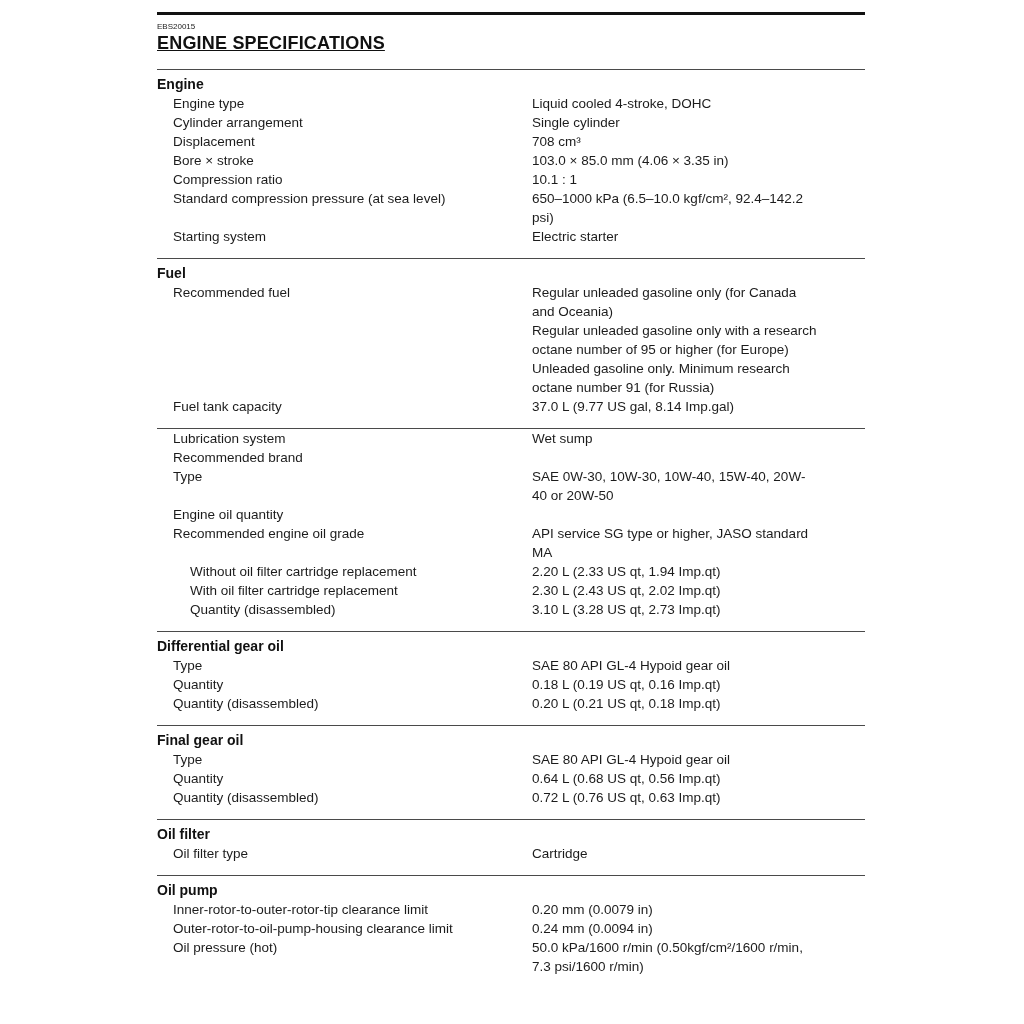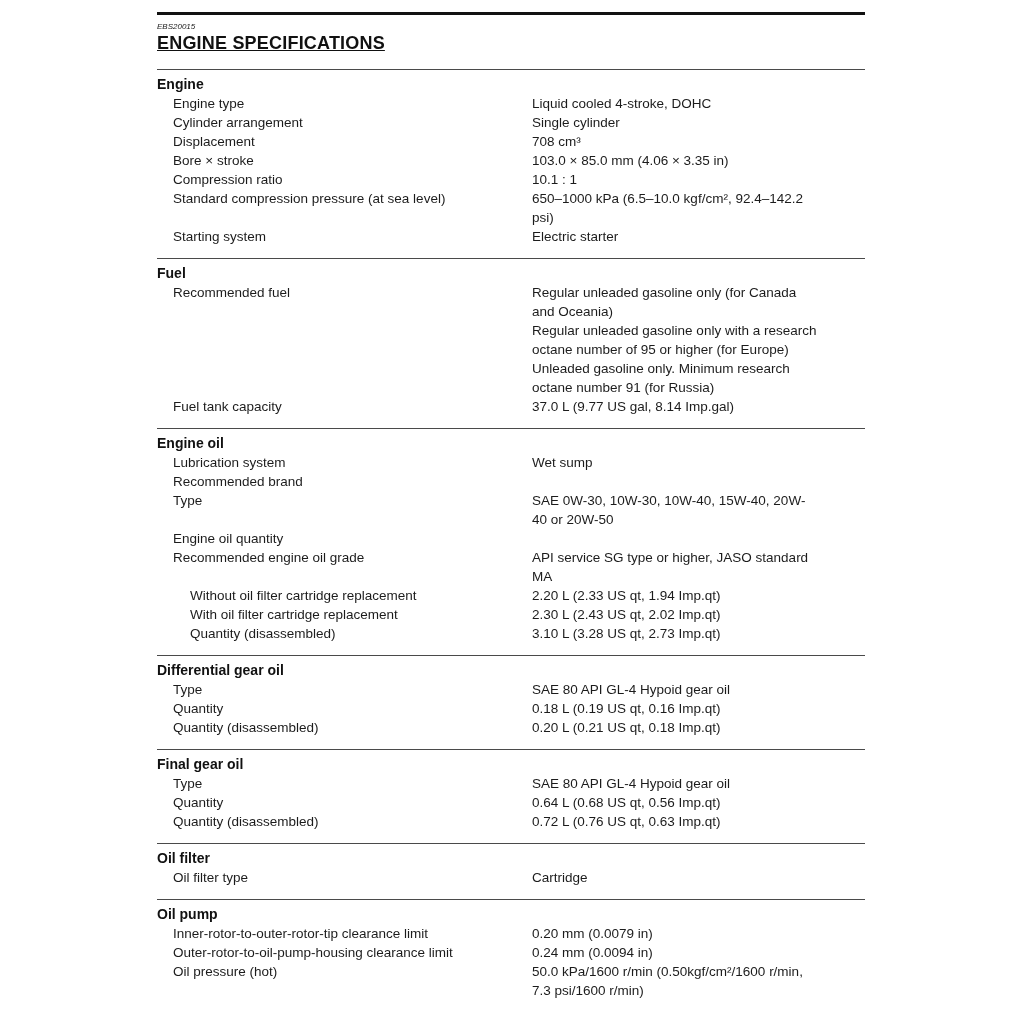--- a/index.html
+++ b/index.html
@@ -18,21 +18,20 @@
   .top-rule {
     margin-top: 12px;
     height: 3px;
     background: #111;
   }
   .code {
     margin-top: 7px;
     font-size: 8px;
     line-height: 9px;
     color: #222;
-    font-style: italic;
   }
   .page-title {
     margin: 2px 0 16px 0;
     font-size: 18px;
     line-height: 20px;
     font-weight: bold;
     letter-spacing: 0.2px;
     color: #111;
     text-decoration: underline;
   }
@@ -117,21 +116,20 @@
 octane number 91 (for Russia)</div>
           </div>
           <div class="row">
             <div class="label indent-1">Fuel tank capacity</div>
             <div class="value">37.0 L (9.77 US gal, 8.14 Imp.gal)</div>
           </div>
         </div>
       </section>
       <section>
         <div class="divider"></div>
-        <h2 class="section-title">Engine oil</h2>
         <div class="rows">
           <div class="row">
             <div class="label indent-1">Lubrication system</div>
             <div class="value">Wet sump</div>
           </div>
           <div class="row">
             <div class="label indent-1">Recommended brand</div>
           </div>
           <div class="row">
             <div class="label indent-1">Type</div>

